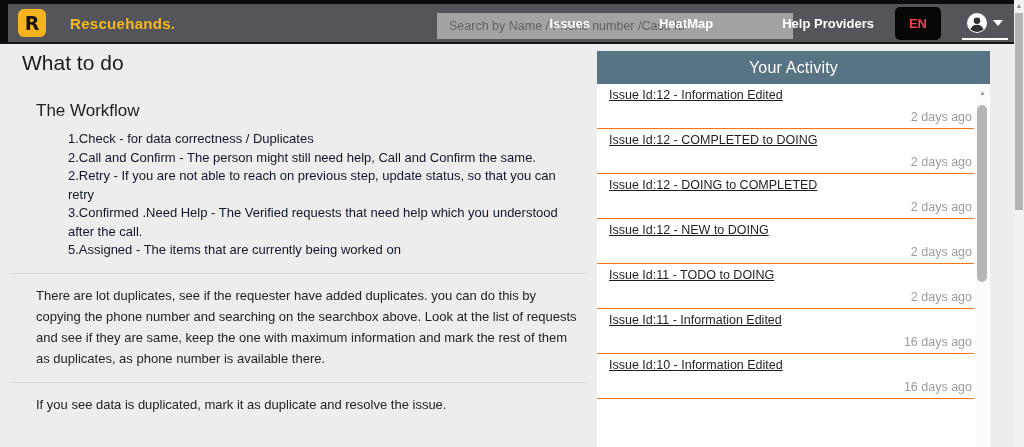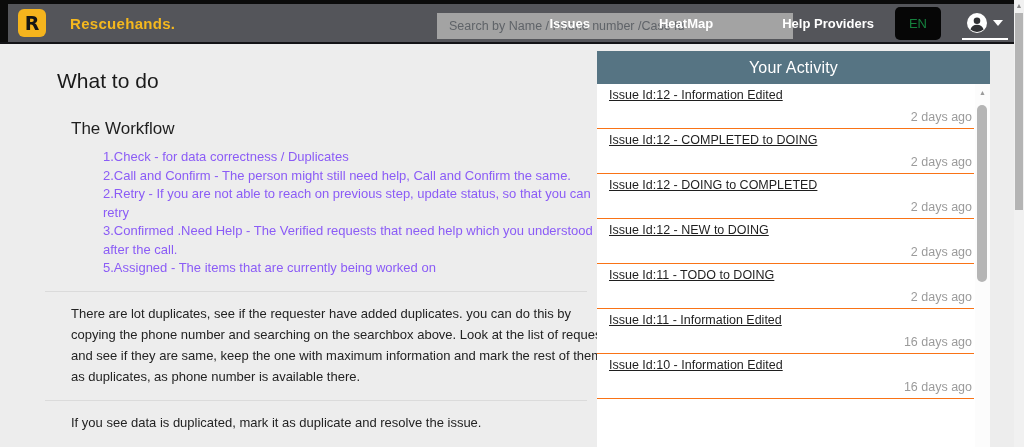--- a/index.html
+++ b/index.html
@@ -34,21 +34,21 @@
     position:absolute; left:437px; top:9px; width:356px; height:26px;
     background:#A3A3A3; border:none; border-radius:0;
     padding:12px 12px; font-size:12.5px; color:#7f1d1d; outline:none;
     font-family:"Liberation Sans", sans-serif;
   }
   .search-input::placeholder { color:#5F6368; opacity:1; }
 
   .nav { position:absolute; right:6px; top:0; height:38px; display:flex; align-items:center; gap:21px; }
   .nav-link { color:#FFFFFF; font-size:13px; font-weight:600; cursor:pointer; white-space:nowrap;margin-left:48px; }
   .lang-badge {
-    background:#060606; color:#15803d; font-size:13px; font-weight:400;
+    background:#060606; color:#ef4444; font-size:13px; font-weight:700;
     padding:9px 14px; border-radius:5px; cursor:pointer;
   }
   .user-menu {
     display:flex; align-items:center; gap:4px; cursor:pointer;
     border-bottom:2px solid #FFFFFF; padding:3px 5px 5px 5px; margin-top:4px;
   }
   .caret-down {
     width:0; height:0; border-left:5px solid transparent; border-right:5px solid transparent;
     border-top:6px solid #FFFFFF; margin-left:2px;
   }
@@ -59,24 +59,24 @@
   }
   .page-scrollbar .scroll-arrow {
     position:absolute; top:1px; left:0; width:10px; height:10px;
     color:#8A8A8A; font-size:7px; line-height:10px; text-align:center;
   }
   .page-scrollbar .scroll-thumb {
     position:absolute; left:1px; top:13px; width:8px; height:197px; background:#B4B4B4;
   }
 
   
-  .content { position:absolute; left:0; top:56px; width:597px;padding-left:35px; }
+  .content { position:absolute; left:0; top:38px; width:597px; }
   .page-title { margin:13px 0 0 22px; font-size:21px; font-weight:400; color:#1A1A1A; }
   .section-title { margin:26px 0 0 36px; font-size:17px; font-weight:400; color:#1F1F1F; }
-  .workflow-list { margin:9px 0 0 68px; width:512px; font-size:13px; line-height:18.5px; color:#8b5cf6; }
+  .workflow-list { margin:9px 0 0 68px; width:512px; font-size:13px; line-height:18.5px; color:#0f172a; }
   .divider { border:none; border-top:1px solid #DBDBDB; margin:13px 10px 0 10px; }
   .para { margin:11px 0 0 36px; width:541px; font-size:13px; line-height:21px; color:#232323; }
 
   
   .activity { position:absolute; left:597px; top:51px; width:393px; height:396px; }
   .activity-header {
     height:33px; background:#567483; color:#FFFFFF;
     display:flex; align-items:center; justify-content:center;
     font-size:16px; letter-spacing:.2px;
   }

